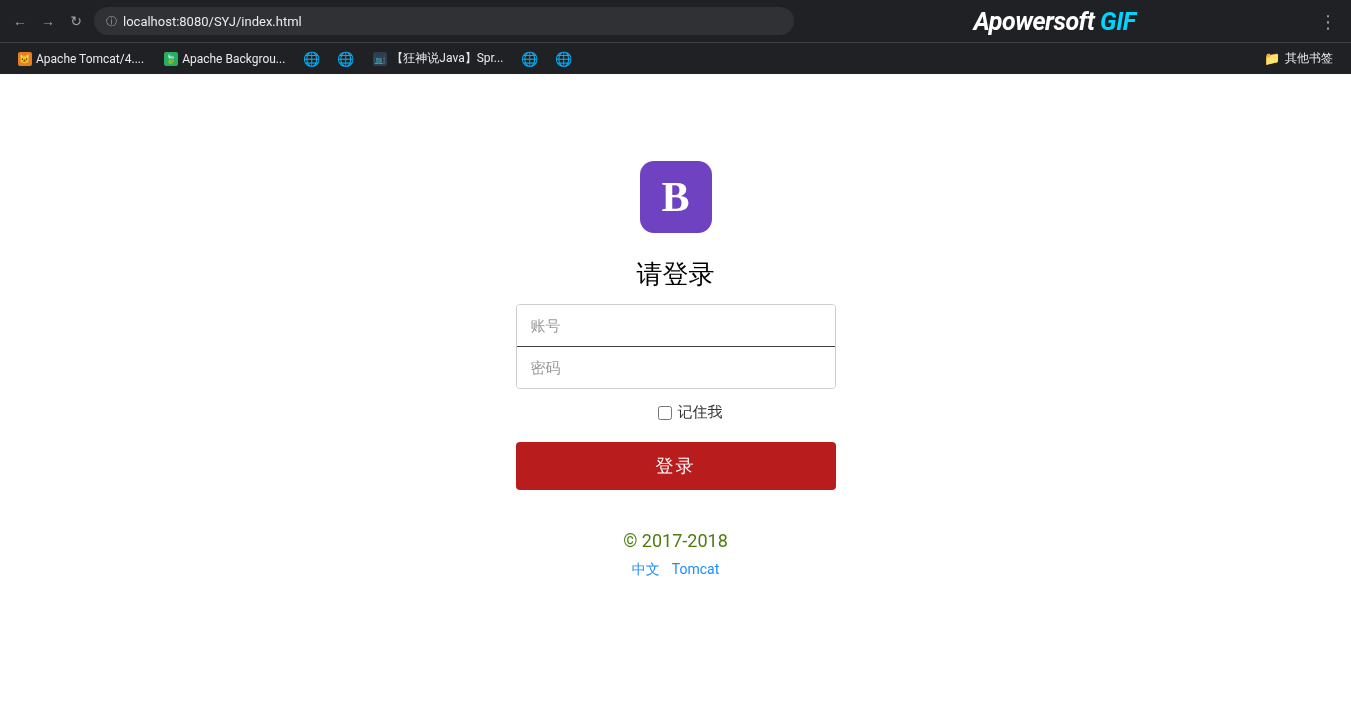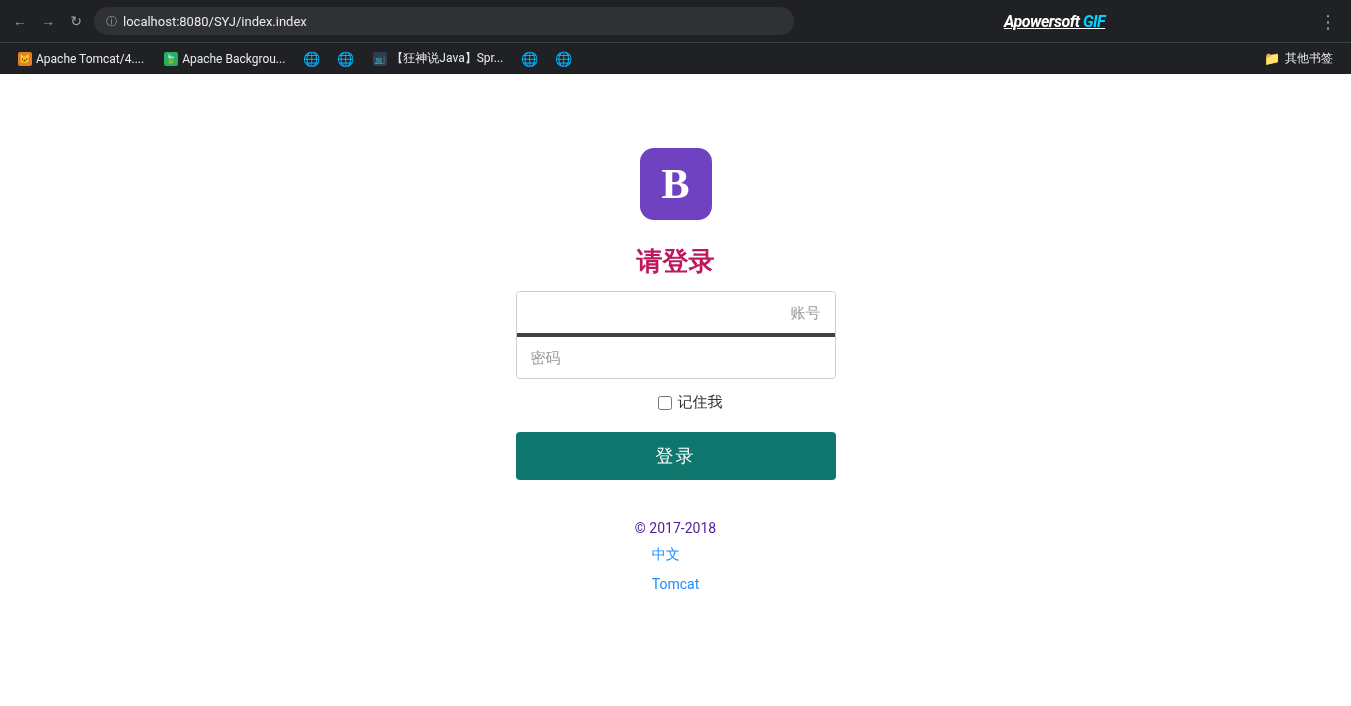--- a/index.html
+++ b/index.html
@@ -62,27 +62,26 @@
     .menu-btn {
       color: #9aa0a6;
       font-size: 18px;
       cursor: pointer;
       padding: 4px;
       margin-left: auto;
     }
 
     .apowersoft-badge {
       color: white;
-      font-size: 16px;
+      font-size: 25px;
       font-weight: bold;
       font-style: italic;
       letter-spacing: -0.5px;
       margin-left: auto;
       white-space: nowrap;
-      text-decoration: underline;
     }
 
     .apowersoft-badge span.gif {
       color: #00d4ff;
     }
 
     
     .bookmarks-bar {
       background: #202124;
       display: flex;
@@ -167,22 +166,22 @@
     .bootstrap-logo span {
       color: white;
       font-size: 42px;
       font-weight: 900;
       font-family: Georgia, serif;
       line-height: 1;
     }
 
     .login-title {
       font-size: 26px;
-      font-weight: 700;
-      color: #be185d;
+      font-weight: 400;
+      color: #000000;
       margin-bottom: 12px;
     }
 
     .login-form {
       width: 100%;
       border: 1px solid #ccc;
       border-radius: 4px;
       overflow: hidden;
       margin-bottom: 14px;
     }
@@ -195,22 +194,21 @@
       font-size: 15px;
       color: #555;
       background: #fff;
     }
 
     .login-form input::placeholder {
       color: #999;
     }
 
     .login-form input:first-child {
-      border-bottom: 4px solid #404040;
-      text-align: right;
+      border-bottom: 1px solid #404040;
     }
 
     .remember-me {
       display: flex;
       align-items: center;
       gap: 6px;
       margin-bottom: 20px;
       color: #333;
       font-size: 15px;
       padding-left: 29px;
@@ -218,68 +216,67 @@
 
     .remember-me input[type="checkbox"] {
       width: 14px;
       height: 14px;
       cursor: pointer;
     }
 
     .login-btn {
       width: 100%;
       padding: 12px;
-      background: #0f766e;
+      background: #b91c1c;
       color: white;
       border: none;
       border-radius: 4px;
       font-size: 18px;
       cursor: pointer;
       letter-spacing: 2px;
     }
 
     .footer {
       margin-top: 40px;
       display: flex;
       flex-direction: column;
       align-items: center;
       gap: 10px;
     }
 
     .copyright {
-      color: #4c1d95;
-      font-size: 14px;
+      color: #4d7c0f;
+      font-size: 18px;
     }
 
     .lang-links {
       display: flex;
       gap: 12px;
       font-size: 14px;
-      flex-direction: column;
     }
 
     .lang-link {
       color: #1a8dff;
       text-decoration: none;
       cursor: pointer;
     }
   </style>
 </head>
 <body>
 
 <div class="browser-chrome">
 
   <div class="browser-toolbar">
     <div class="nav-btn">←</div>
     <div class="nav-btn">→</div>
     <div class="nav-btn">↻</div>
 
     <div class="address-bar">
       <span class="lock-icon">ⓘ</span>
-      <span class="url-text">localhost:8080/SYJ/index.index</span>
+      <span class="url-text">localhost:8080/SYJ/index.html</span>
     </div>
 
     <div class="apowersoft-badge">
       <span>Apowersoft </span><span class="gif">GIF</span>
     </div>
 
     <div class="menu-btn">⋮</div>
   </div>
 
   <div class="bookmarks-bar">

